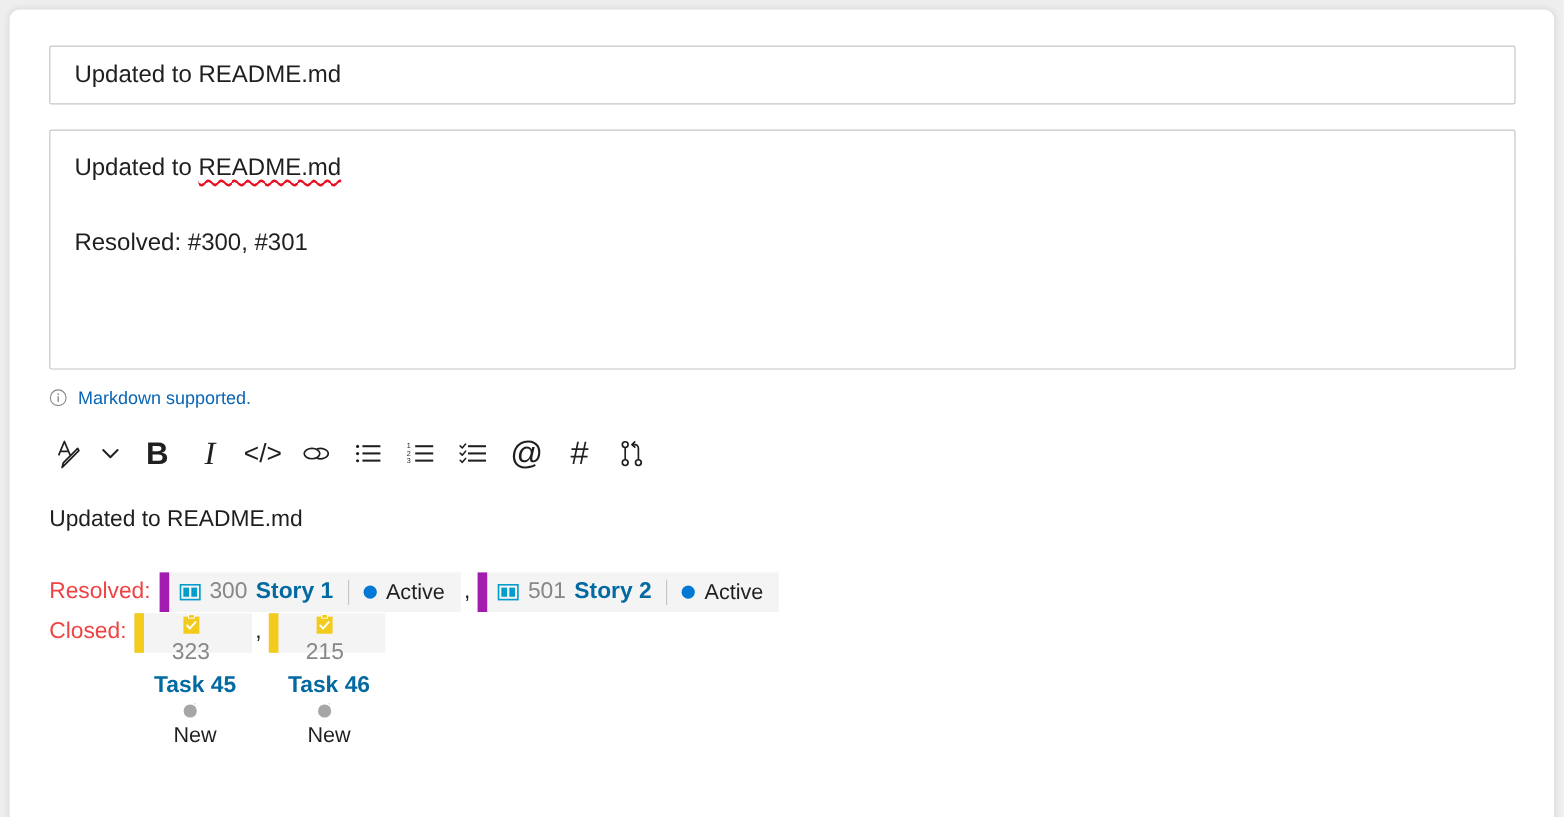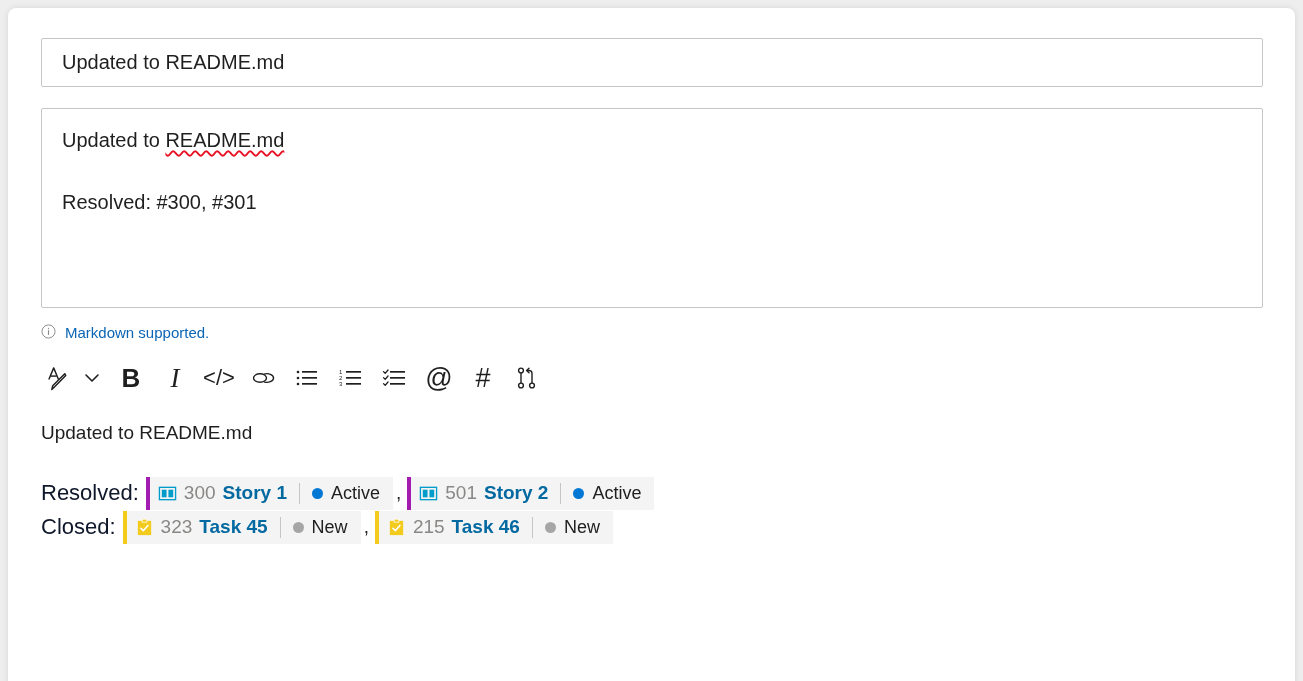--- a/index.html
+++ b/index.html
@@ -137,43 +137,43 @@
     line-height: 28px;
   }
   .preview-line {
     display: flex;
     align-items: center;
     flex-wrap: nowrap;
     min-height: 34px;
   }
   .preview-line.first { margin-bottom: 26px; }
   .prefix {
-    font-size: 22px;
-    color: #0f172a;
+    font-size: 19px;
+    color: #ef4444;
     margin-right: 7px;
     white-space: nowrap;
   }
   .comma {
     font-size: 19px;
     color: #1f1f1f;
     margin: 0 6px 0 3px;
   }
 
   
   .chip {
     display: inline-flex;
     align-items: center;
     height: 33px;
     background: #f4f4f4;
-    border-left: 4px solid #a21caf;
+    border-left: 8px solid #a21caf;
     padding: 0 13px 0 8px;
     cursor: pointer;
     box-sizing: border-box;
   }
-  .chip.task { border-left-color: #f2cb1d; }
+  .chip.task { border-left-color: #f2cb1d; flex-direction: column; }
   .chip-ic {
     width: 19px;
     height: 19px;
     flex: 0 0 19px;
     margin-right: 7px;
     display: block;
   }
   .chip-id {
     font-size: 19px;
     color: #8a8886;

